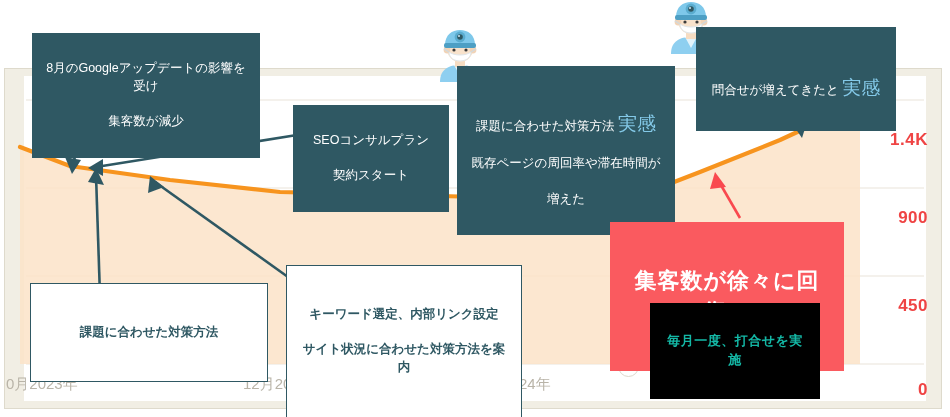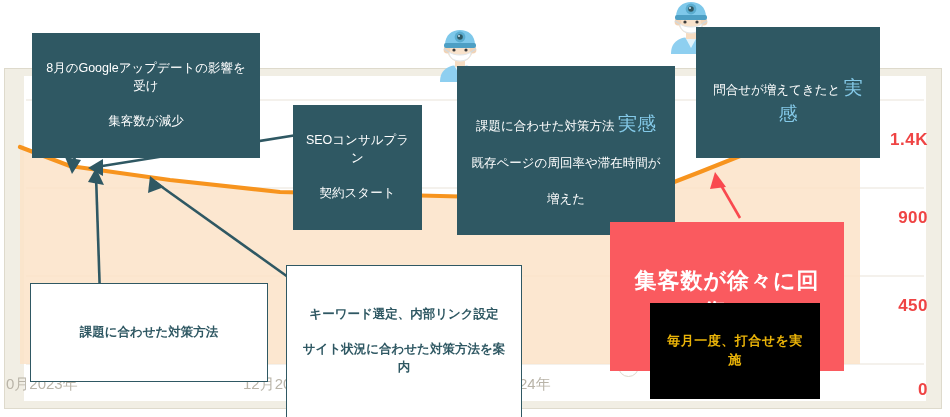--- a/index.html
+++ b/index.html
@@ -103,21 +103,21 @@
   .callout.red{
     background:#fa5a5f;
     color:#ffffff;
     font-size:22px;
     font-weight:bold;
     padding:12px 14px;
     letter-spacing:1px;
   }
   .callout.black{
     background:#000000;
-    color:#eab308;
+    color:#14b8a6;
     font-size:13px;
     font-weight:bold;
     padding:11px 14px;
     letter-spacing:.5px;
   }
   .emph{color:#84c9e8;font-size:19px;font-weight:normal;}
 
   
   .avatar{position:absolute;width:56px;height:56px;}
 </style>
@@ -233,34 +233,34 @@
       <path d="M17 26 C17 38 39 38 39 26 C34 30 22 30 17 26 Z" fill="#ffffff" stroke="#dfe6ea" stroke-width="1"></path>
       <path d="M17 26 L12 23 M39 26 L44 23" stroke="#cfd9de" stroke-width="1.4" fill="none"></path>
     </svg>
   </div>
 
   <div class="callout teal" style="left:32px;top:33px;width:228px;">
     <div>8月のGoogleアップデートの影響を受け</div>
     <div>集客数が減少</div>
   </div>
 
-  <div class="callout teal" style="left:293px;top:105px;width:129px;">
+  <div class="callout teal" style="left:293px;top:105px;width:156px;">
     <div>SEOコンサルプラン</div>
     <div>契約スタート</div>
   </div>
 
   <div class="callout teal" style="left:457px;top:66px;width:218px;text-align:center;">
     <div>
       <span>課題に合わせた対策方法 </span><span class="emph">実感</span>
     </div>
     <div>既存ページの周回率や滞在時間が</div>
     <div>増えた</div>
   </div>
 
-  <div class="callout teal" style="left:696px;top:27px;width:184px;padding-top:12px;padding-bottom:12px;">
+  <div class="callout teal" style="left:696px;top:27px;width:200px;padding-top:12px;padding-bottom:12px;">
     <div>
       <span>問合せが増えてきたと </span><span class="emph">実感</span>
     </div>
   </div>
 
   <div class="callout outline" style="left:30px;top:283px;width:238px;">
     <div>課題に合わせた対策方法</div>
   </div>
 
   <div class="callout outline" style="left:286px;top:265px;width:236px;">

